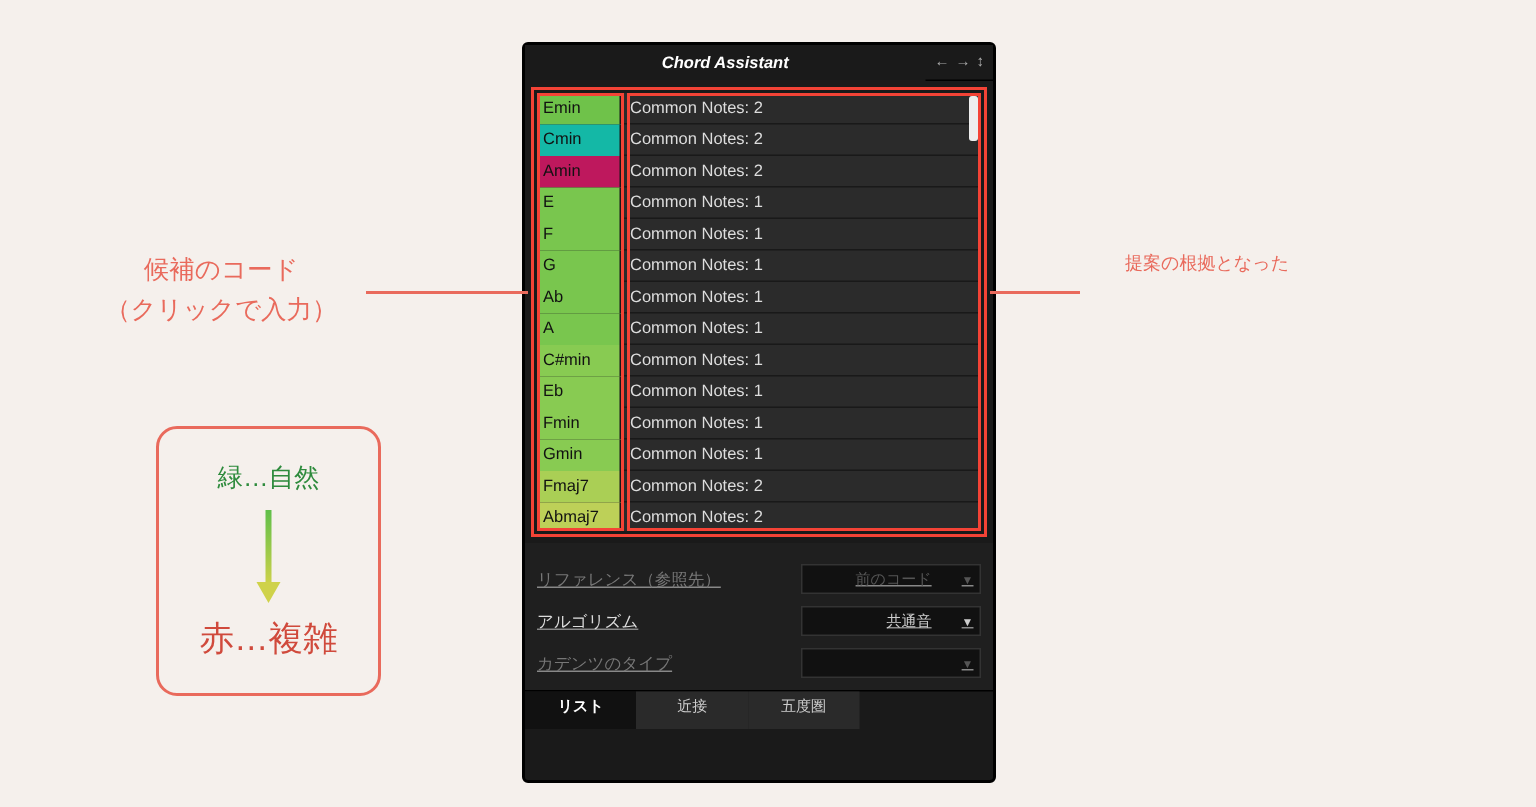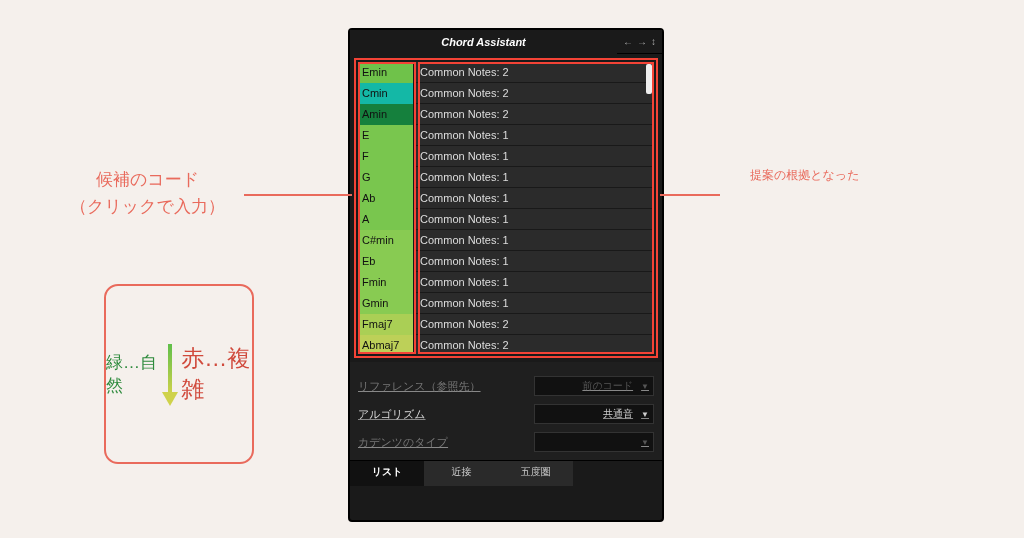--- a/index.html
+++ b/index.html
@@ -144,21 +144,21 @@
     .ctrl-select {
       width: 120px;
       height: 20px;
       background: #111;
       color: #ccc;
       font-size: 10px;
       padding: 0 4px;
       display: flex;
       align-items: center;
       justify-content: flex-end;
-      gap: 8px;
+      gap: 20px;
       border: 1px solid #333;
       cursor: pointer;
     }
     .ctrl-select.disabled { color: #555; }
     .ctrl-select .tri { font-size: 8px; }
 
     
     .bottom-tabs {
       display: flex;
       height: 26px;
@@ -223,20 +223,21 @@
     
     .legend {
       position: absolute;
       left: 104px;
       top: 284px;
       width: 150px;
       height: 180px;
       border: 2px solid #e96a5c;
       border-radius: 14px;
       display: flex;
+      flex-direction: column;
       align-items: center;
       justify-content: center;
       gap: 10px;
     }
     .legend-text1 { color: #2e8b3d; font-size: 17px; }
     .legend-text2 { color: #d04a3c; font-size: 23px; }
     .legend-arrow {
       width: 4px;
       height: 60px;
       position: relative;
@@ -275,21 +276,21 @@
     <div class="chord-list" id="chord-list">
         <div class="chord-row">
           <div class="chord-name" style="background: rgb(111, 194, 74);">Emin</div>
           <div class="chord-desc">Common Notes: 2</div>
         </div>
         <div class="chord-row">
           <div class="chord-name" style="background: #14b8a6;">Cmin</div>
           <div class="chord-desc">Common Notes: 2</div>
         </div>
         <div class="chord-row">
-          <div class="chord-name" style="background: #15803d;">Amin</div>
+          <div class="chord-name" style="background: #be185d;">Amin</div>
           <div class="chord-desc">Common Notes: 2</div>
         </div>
         <div class="chord-row">
           <div class="chord-name" style="background: rgb(121, 198, 78);">E</div>
           <div class="chord-desc">Common Notes: 1</div>
         </div>
         <div class="chord-row">
           <div class="chord-name" style="background: rgb(121, 198, 78);">F</div>
           <div class="chord-desc">Common Notes: 1</div>
         </div>

